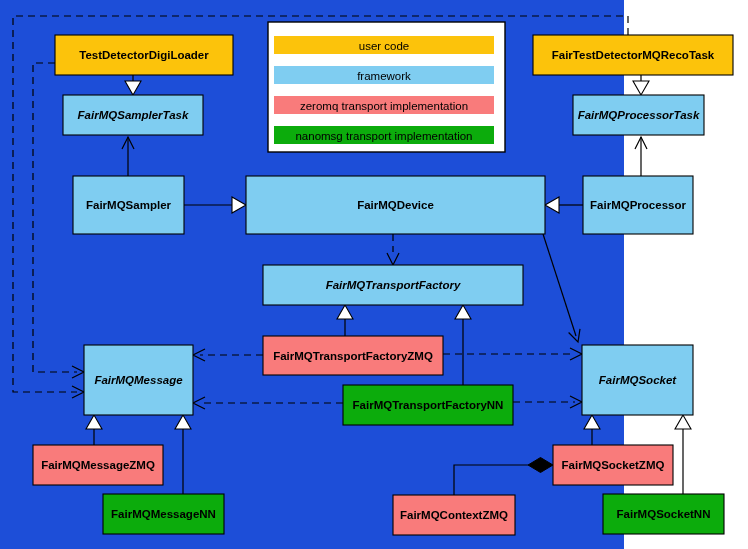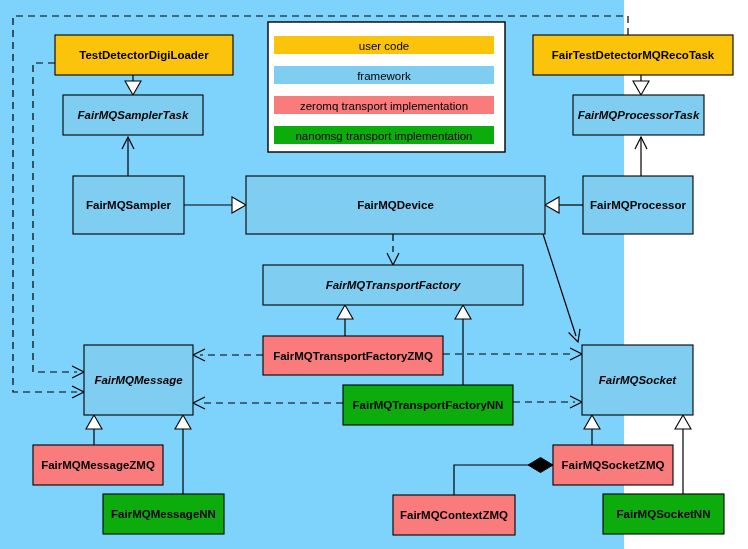--- a/index.html
+++ b/index.html
@@ -1,20 +1,20 @@
 <!DOCTYPE html>
 <html><head>
 <meta charset="utf-8">
 <style>
   html, body { margin: 0; padding: 0; background: #ffffff; }
   .stage {
     position: relative;
     width: 624px; height: 549px;
     font-family: "Liberation Sans", "DejaVu Sans", sans-serif;
-    background: #7dd3fc;
+    background: #1d4ed8;
   }
   svg text {
     font-family: "Liberation Sans", "DejaVu Sans", sans-serif;
     fill: #000000;
   }
   .node-label { font-size: 11.5px; font-weight: bold; text-anchor: middle; }
   .abstract .node-label { font-style: italic; }
   .legend-label { font-size: 11.5px; text-anchor: middle; }
   .node-box { stroke: #000000; stroke-width: 1.1; }
   .fill-user_code { fill: #FCC30B; }

